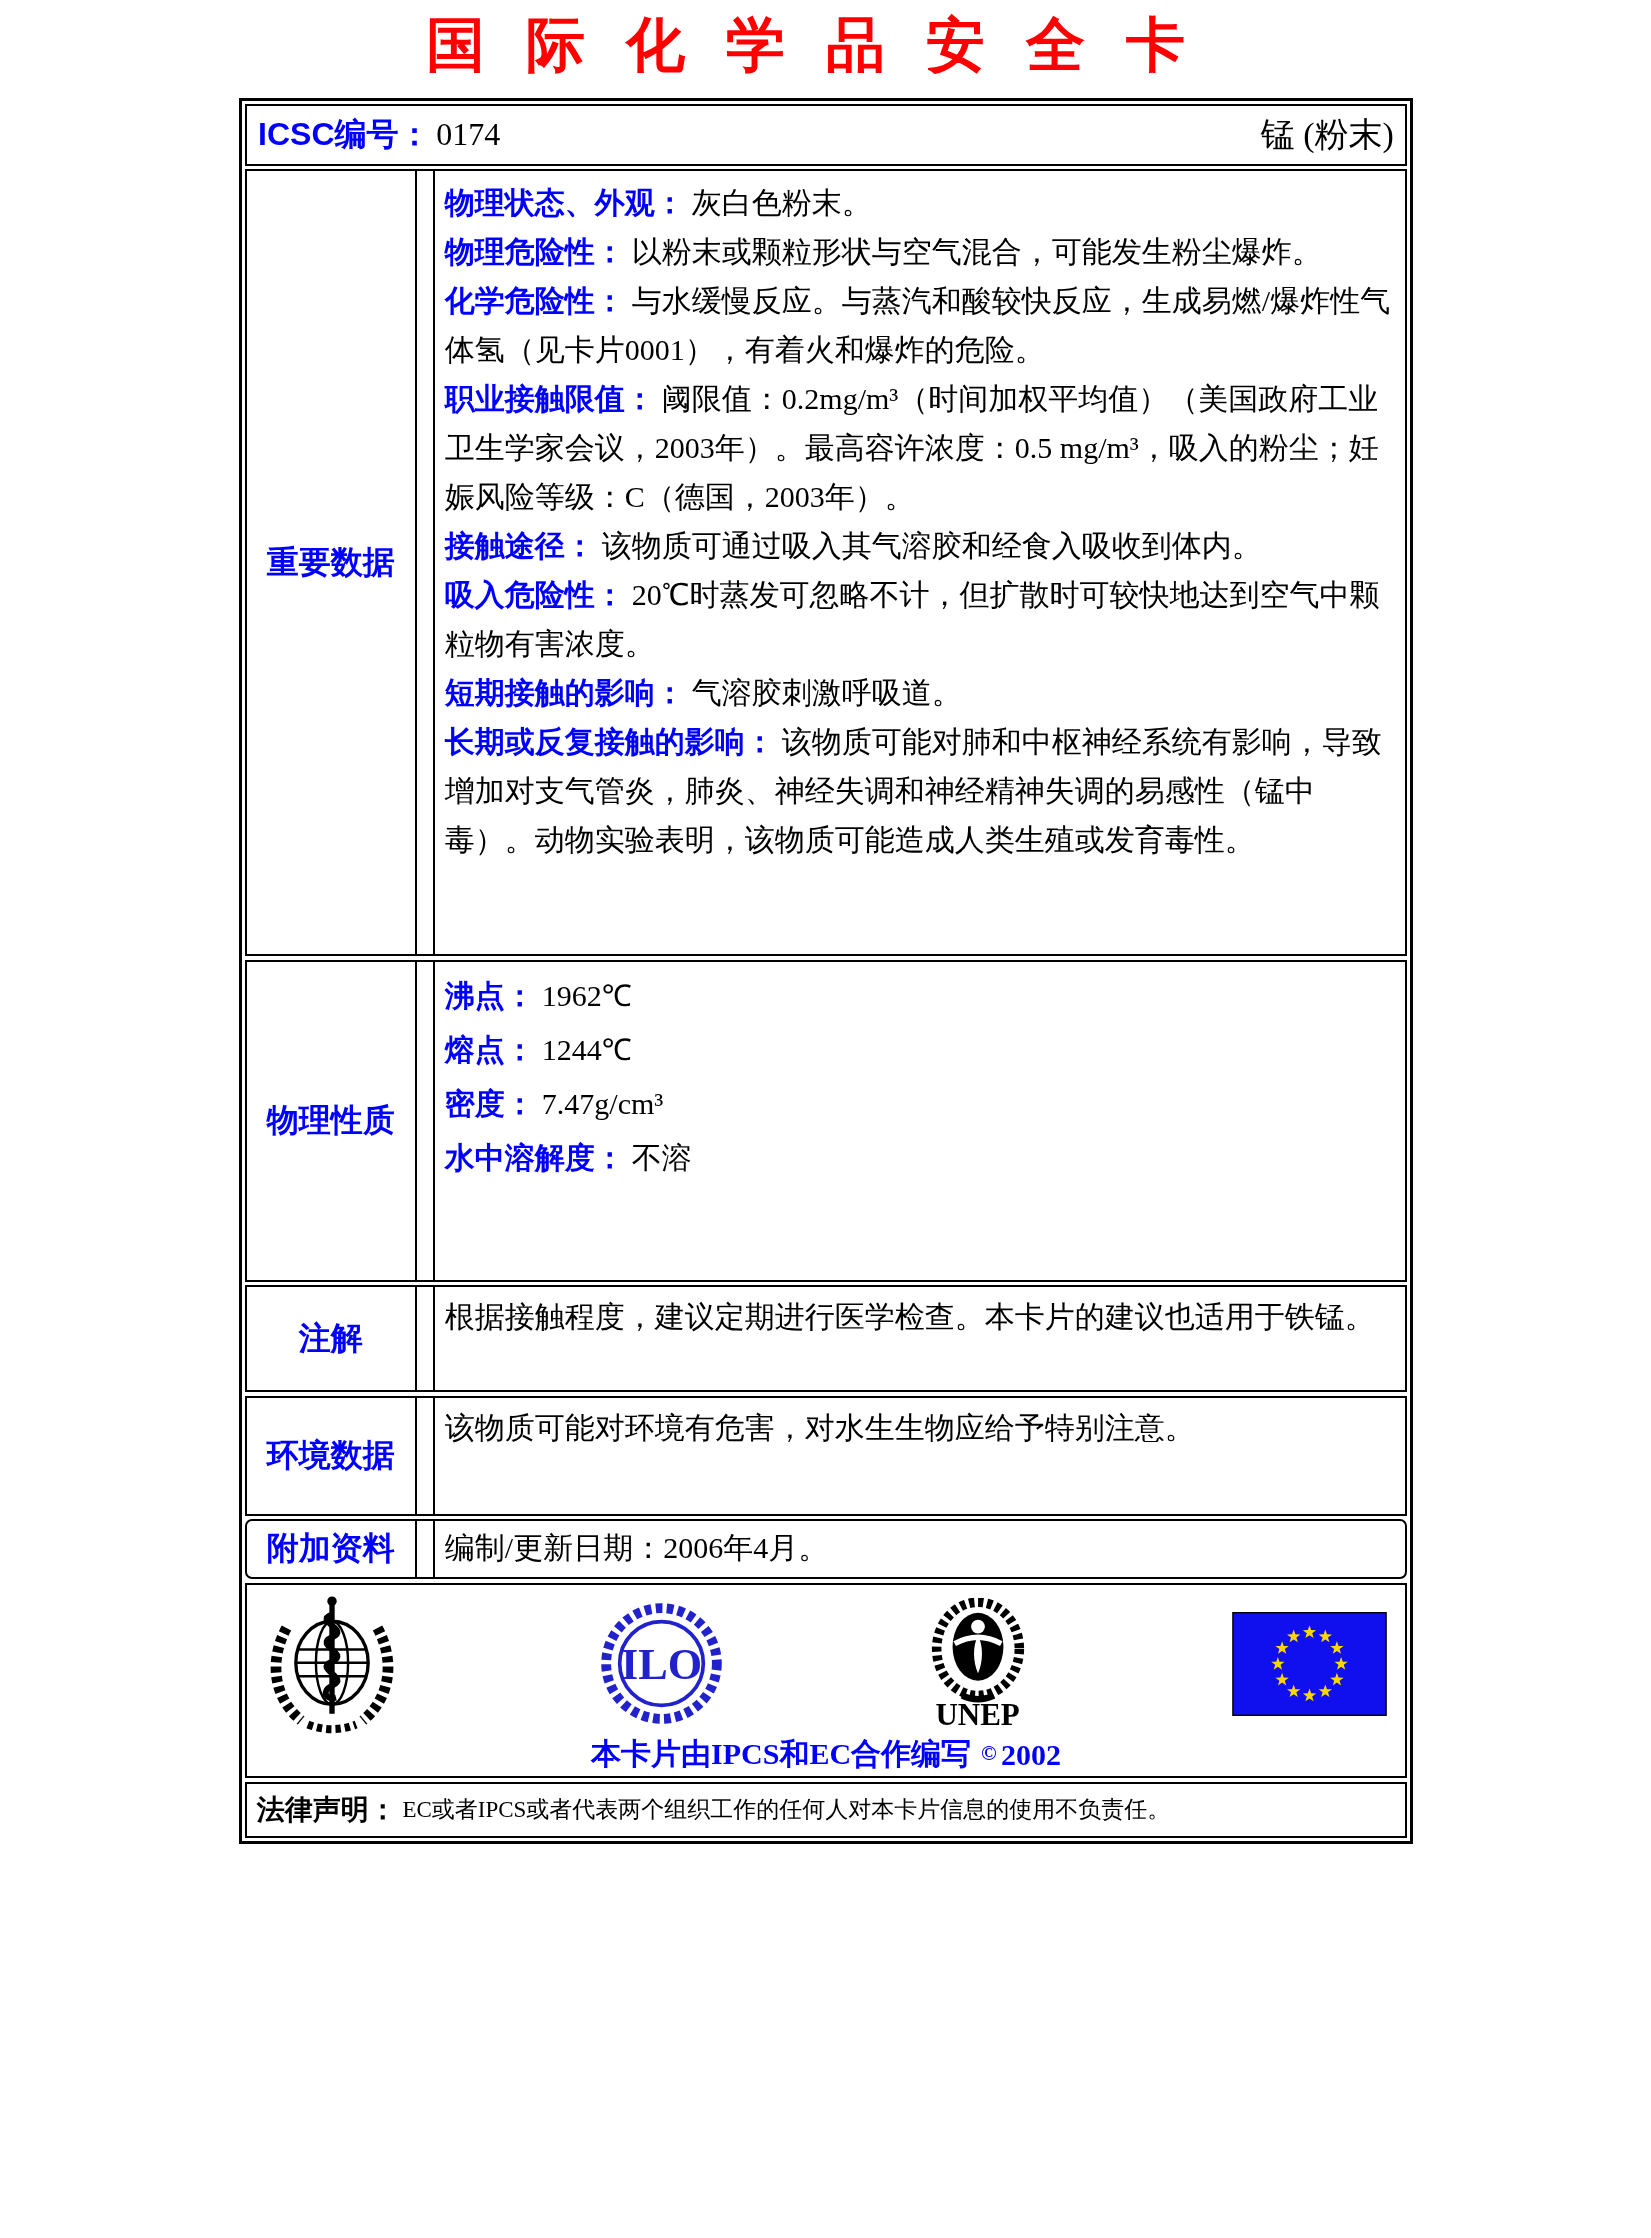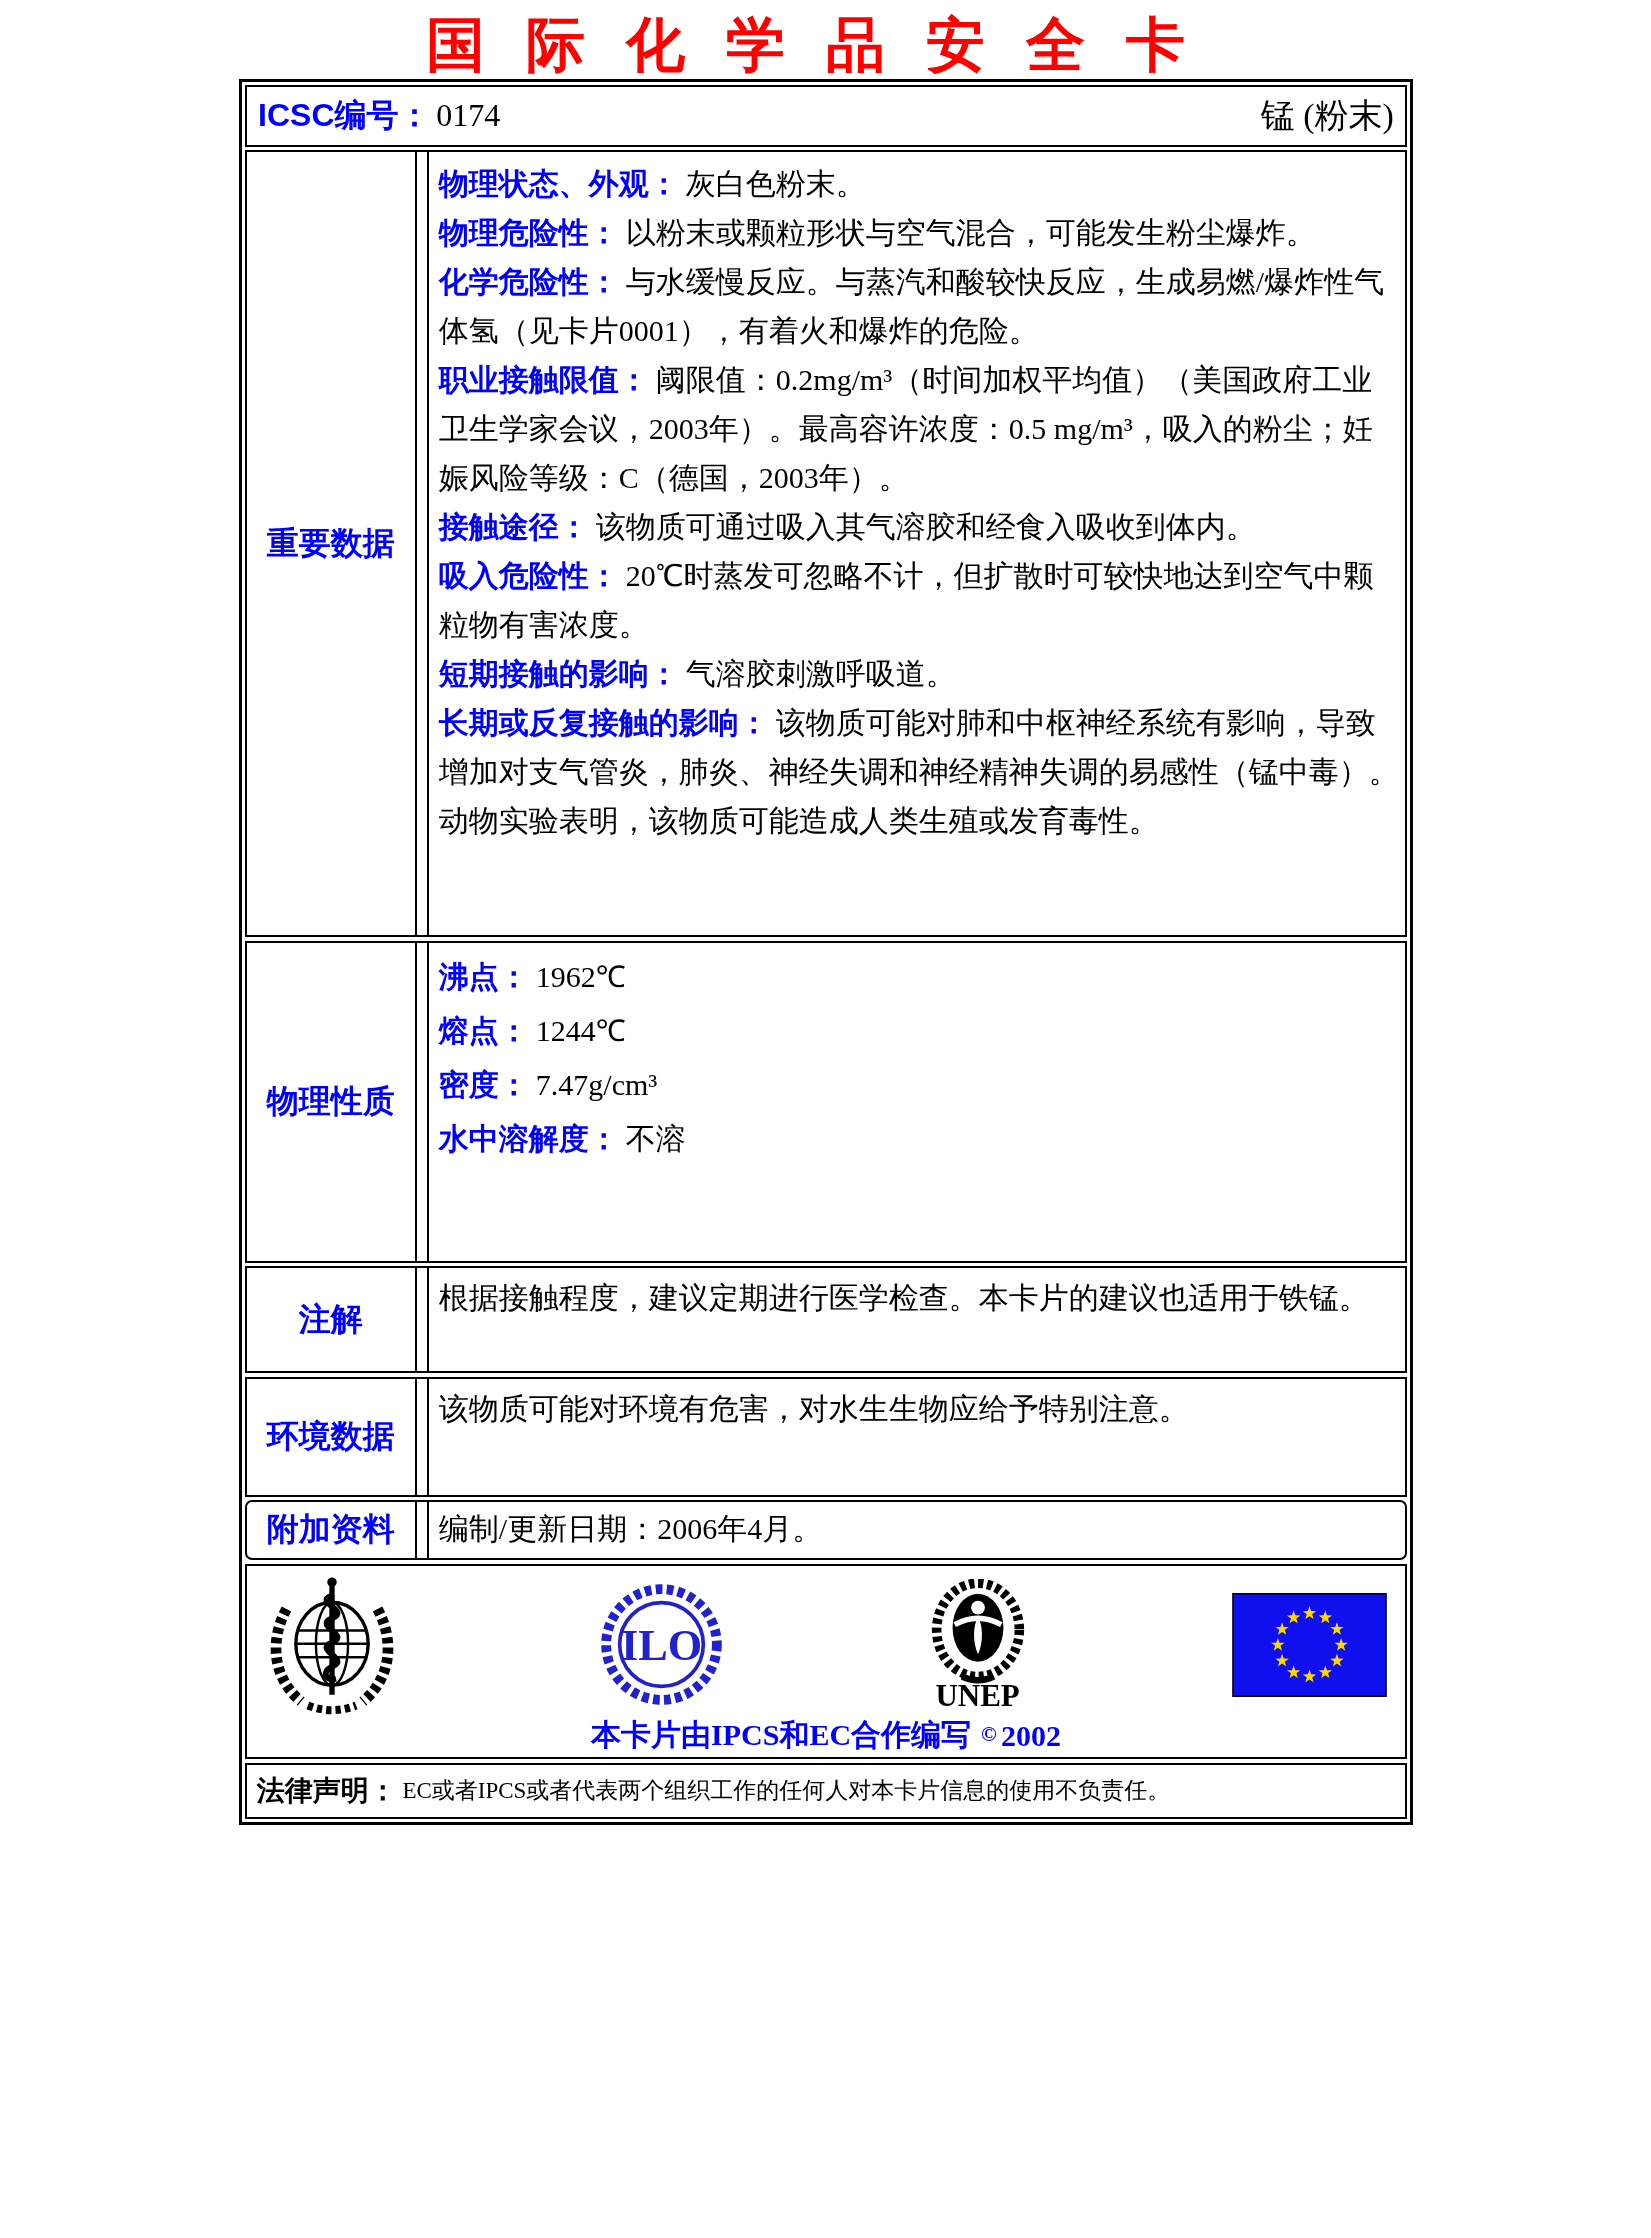--- a/index.html
+++ b/index.html
@@ -5,21 +5,21 @@
   html,body{margin:0;padding:0;background:#fff;}
   body{width:1652px;height:2239px;position:relative;font-family:"Liberation Serif",serif;color:#000;}
   .page-title{
     text-align:center;
     font-family:"Liberation Serif",serif;
     font-weight:bold;
     color:#f00;
     font-size:59px;
     letter-spacing:41px;
     padding-top:10px;
-    height:79px;
+    height:98px;
     line-height:71px;
     box-sizing:border-box;
   }
   .card{
     width:1174px;
     margin:0 auto;
     border:3.5px solid #000;
     padding:2.8px;
     box-sizing:border-box;
     display:flex;
@@ -45,21 +45,21 @@
   }
   .label-cell .lbl-text{
     font-family:"Liberation Sans",sans-serif;
     font-weight:bold;
     color:#0000ff;
     font-size:32px;
   }
   .content-cell{
     flex:1;
     border-left:2.1px solid #000;
-    margin-left:10px;
+    margin-left:16px;
     box-sizing:border-box;
     padding:7px 3px 7px 10px;
   }
   .full-cell{
     flex:1;
     box-sizing:border-box;
     padding:5.6px 12.7px;
   }
   
   .r-header{min-height:62px;}

